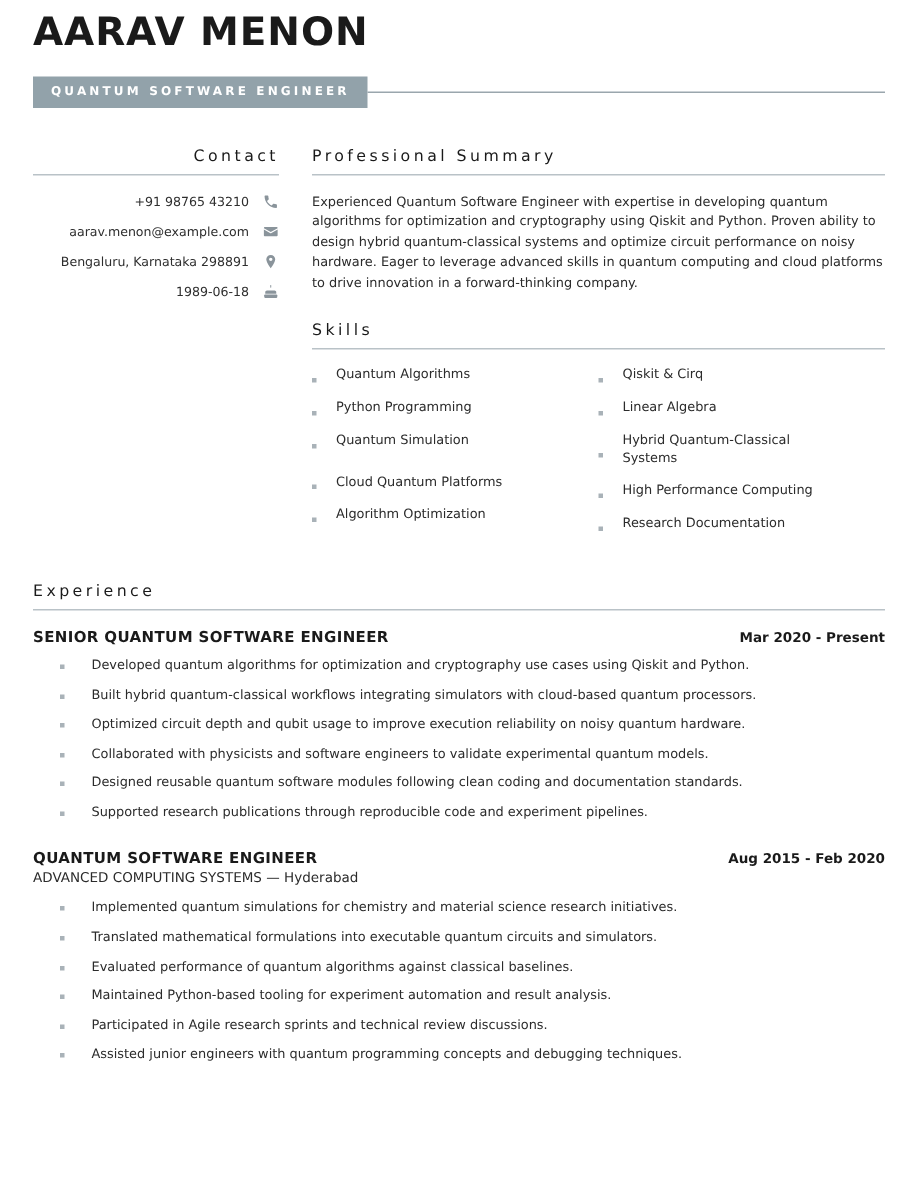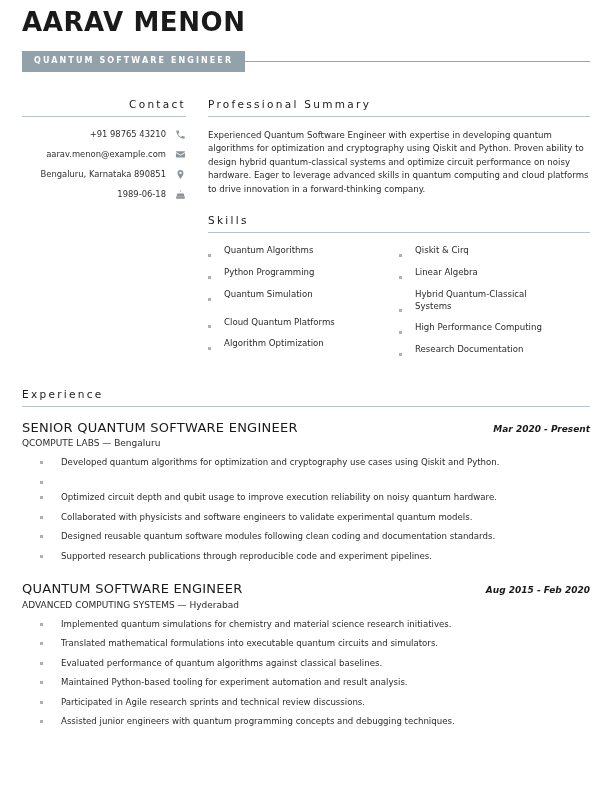--- a/index.html
+++ b/index.html
@@ -130,21 +130,21 @@
   .skills-grid {
     display: flex;
     gap: 0;
   }
   .skills-col {
     width: 50%;
     box-sizing: border-box;
   }
   .skill-item {
     display: flex;
-    align-items: flex-end;
+    align-items: center;
     margin-bottom: 10px;
   }
   .sq-bullet {
     width: 3px;
     height: 3px;
     background: #a9b2b8;
     flex: 0 0 3px;
     margin-top: 5px;
     margin-right: 13px;
   }
@@ -161,34 +161,33 @@
   .job {
     margin-bottom: 10px;
   }
   .job + .job { margin-top: 18px; }
   .job-head {
     display: flex;
     justify-content: space-between;
     align-items: baseline;
   }
   .job-title {
-    font-size: 13px;
-    font-weight: normal;
+    font-size: 10px;
+    font-weight: bold;
     letter-spacing: 0.25px;
     color: #1a1a1a;
     line-height: 1.35;
     text-align: right;
   }
   .job-date {
     font-size: 9px;
     font-weight: bold;
     color: #1a1a1a;
     white-space: nowrap;
     line-height: 1.35;
-    font-style: italic;
   }
   .job-sub {
     font-size: 9px;
     color: #2b2b2b;
     line-height: 1.45;
     margin-top: 1px;
   }
   .job-bullets {
     margin-top: 6px;
   }
@@ -239,21 +238,21 @@
       <div class="contact-row">
         <div class="contact-text">aarav.menon@example.com</div>
         <span class="contact-icon">
           <svg width="11" height="11" viewBox="0 0 24 24" fill="#8a949b">
             <path d="M2 6.5C2 5.7 2.7 5 3.5 5h17c.8 0 1.5.7 1.5 1.5v.3l-10 5.6-10-5.6v-.3zM2 8.7V17c0 .9.7 1.6 1.5 1.6h17c.8 0 1.5-.7 1.5-1.6V8.7l-9.6 5.4c-.3.2-.6.2-.9 0L2 8.7z"></path>
           </svg>
         </span>
       </div>
 
       <div class="contact-row">
-        <div class="contact-text">Bengaluru, Karnataka 890851</div>
+        <div class="contact-text">Bengaluru, Karnataka 298891</div>
         <span class="contact-icon">
           <svg width="11" height="11" viewBox="0 0 24 24" fill="#8a949b">
             <path d="M12 2C8.4 2 5.5 4.9 5.5 8.5c0 4.9 6.5 13 6.5 13s6.5-8.1 6.5-13C18.5 4.9 15.6 2 12 2zm0 9a2.5 2.5 0 110-5 2.5 2.5 0 010 5z"></path>
           </svg>
         </span>
       </div>
 
       <div class="contact-row">
         <div class="contact-text">1989-06-18</div>
         <span class="contact-icon">
@@ -326,32 +325,28 @@
 
   <div class="experience">
     <div class="sec-head">Experience</div>
     <div class="sec-rule"></div>
 
     <div class="job">
       <div class="job-head">
         <div class="job-title">SENIOR QUANTUM SOFTWARE ENGINEER</div>
         <div class="job-date">Mar 2020 - Present</div>
       </div>
-      <div class="job-sub">
-        <span>QCOMPUTE LABS</span>
-        <span>—</span>
-        <span>Bengaluru</span>
-      </div>
       <div class="job-bullets">
         <div class="job-bullet">
           <span class="sq-bullet"></span>
           <span class="job-bullet-text">Developed quantum algorithms for optimization and cryptography use cases using Qiskit and Python.</span>
         </div>
         <div class="job-bullet">
           <span class="sq-bullet"></span>
+          <span class="job-bullet-text">Built hybrid quantum-classical workflows integrating simulators with cloud-based quantum processors.</span>
         </div>
         <div class="job-bullet">
           <span class="sq-bullet"></span>
           <span class="job-bullet-text">Optimized circuit depth and qubit usage to improve execution reliability on noisy quantum hardware.</span>
         </div>
         <div class="job-bullet">
           <span class="sq-bullet"></span>
           <span class="job-bullet-text">Collaborated with physicists and software engineers to validate experimental quantum models.</span>
         </div>
         <div class="job-bullet">

